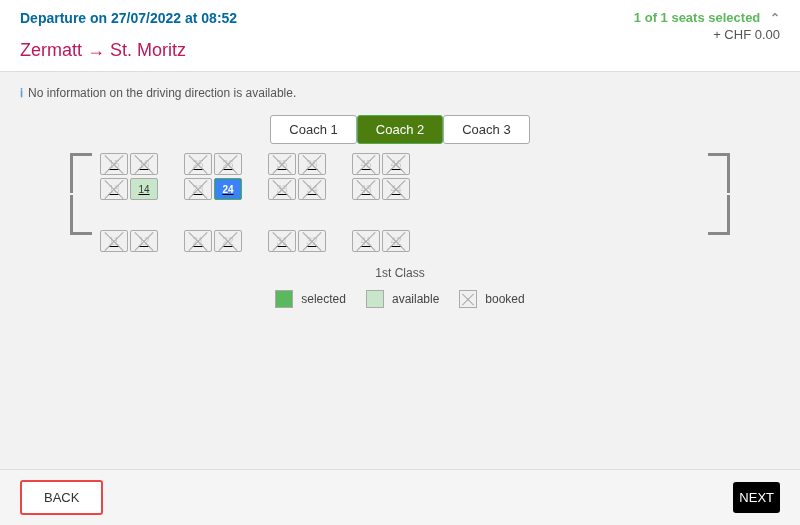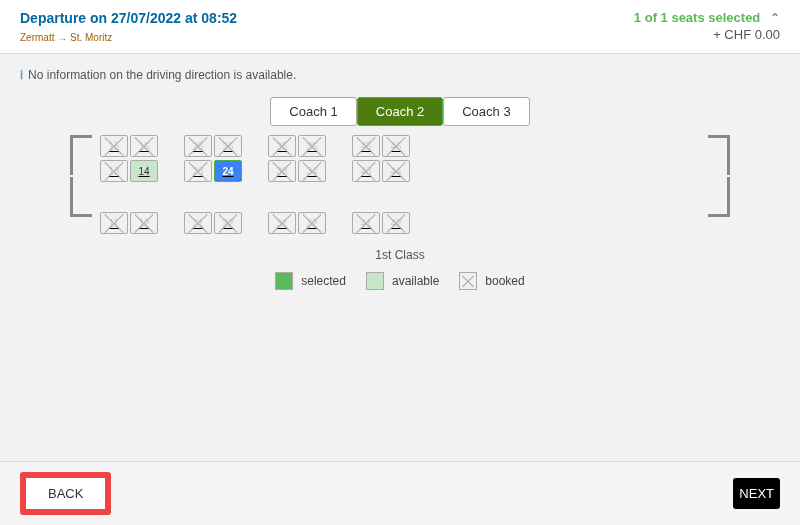--- a/index.html
+++ b/index.html
@@ -20,23 +20,23 @@
       display: flex;
       justify-content: space-between;
       align-items: flex-start;
     }
     .header-left .departure-title {
       font-weight: bold;
       font-size: 14px;
       color: #0369a1;
     }
     .header-left .route {
-      font-size: 10px;
-      color: #a16207;
-      margin-top: 6px;
+      font-size: 18px;
+      color: #be185d;
+      margin-top: 14px;
     }
     .header-right {
       text-align: right;
     }
     .header-right .seats-selected {
       color: #5cb85c;
       font-size: 13px;
       font-weight: bold;
     }
     .header-right .price {
@@ -269,21 +269,21 @@
       background: #f5f5f5;
       border-top: 1px solid #ddd;
       padding: 10px 20px;
       display: flex;
       justify-content: space-between;
       align-items: center;
     }
     .btn-back {
       padding: 8px 22px;
       background: #fff;
-      border: 6px solid #ef4444;
+      border: 2px solid #ef4444;
       color: #333;
       font-size: 13px;
       cursor: pointer;
       border-radius: 3px;
     }
     .btn-next {
       padding: 8px 6px;
       background: #000000;
       border: none;
       color: #fff;

